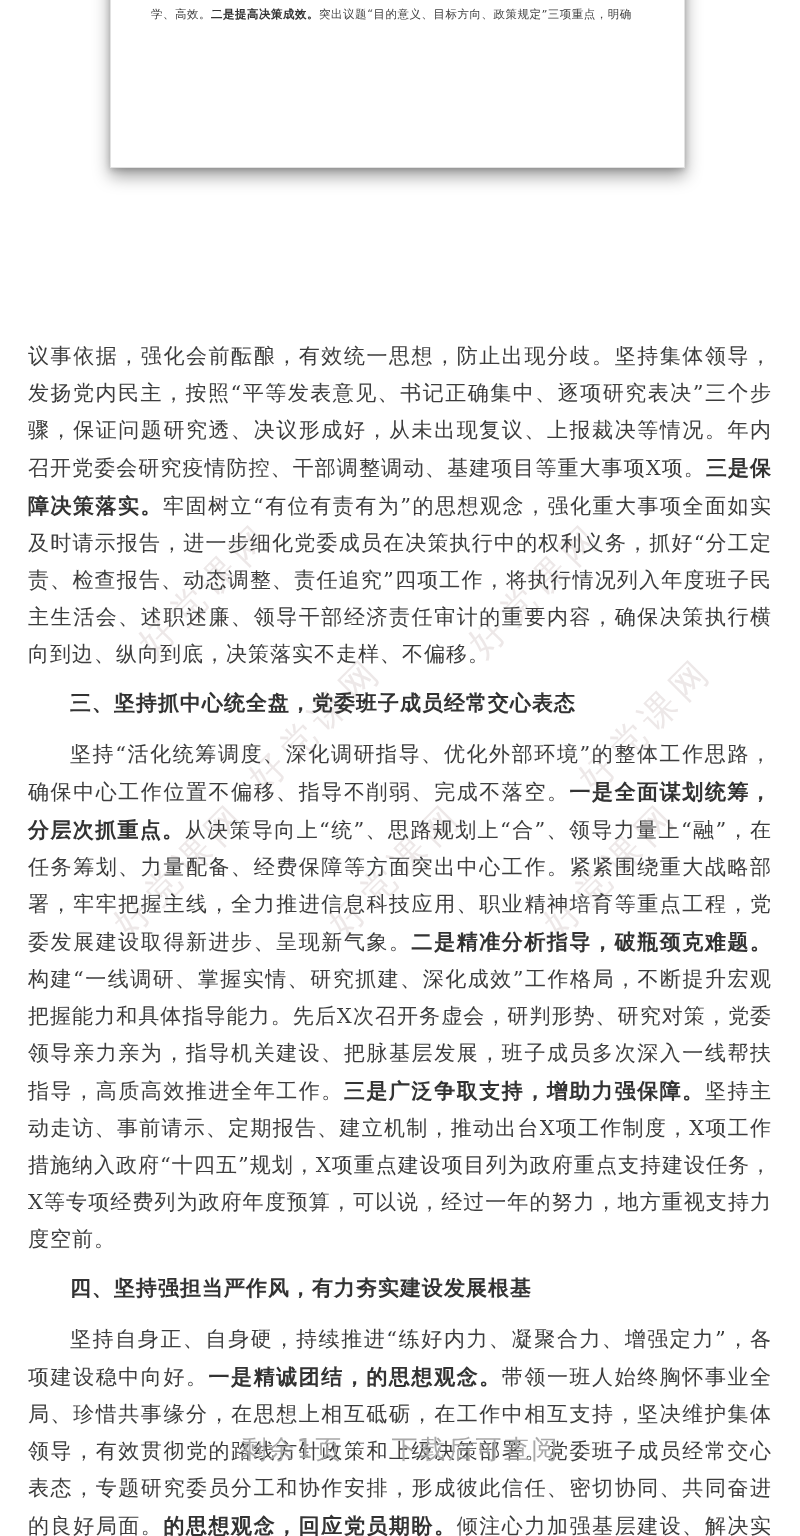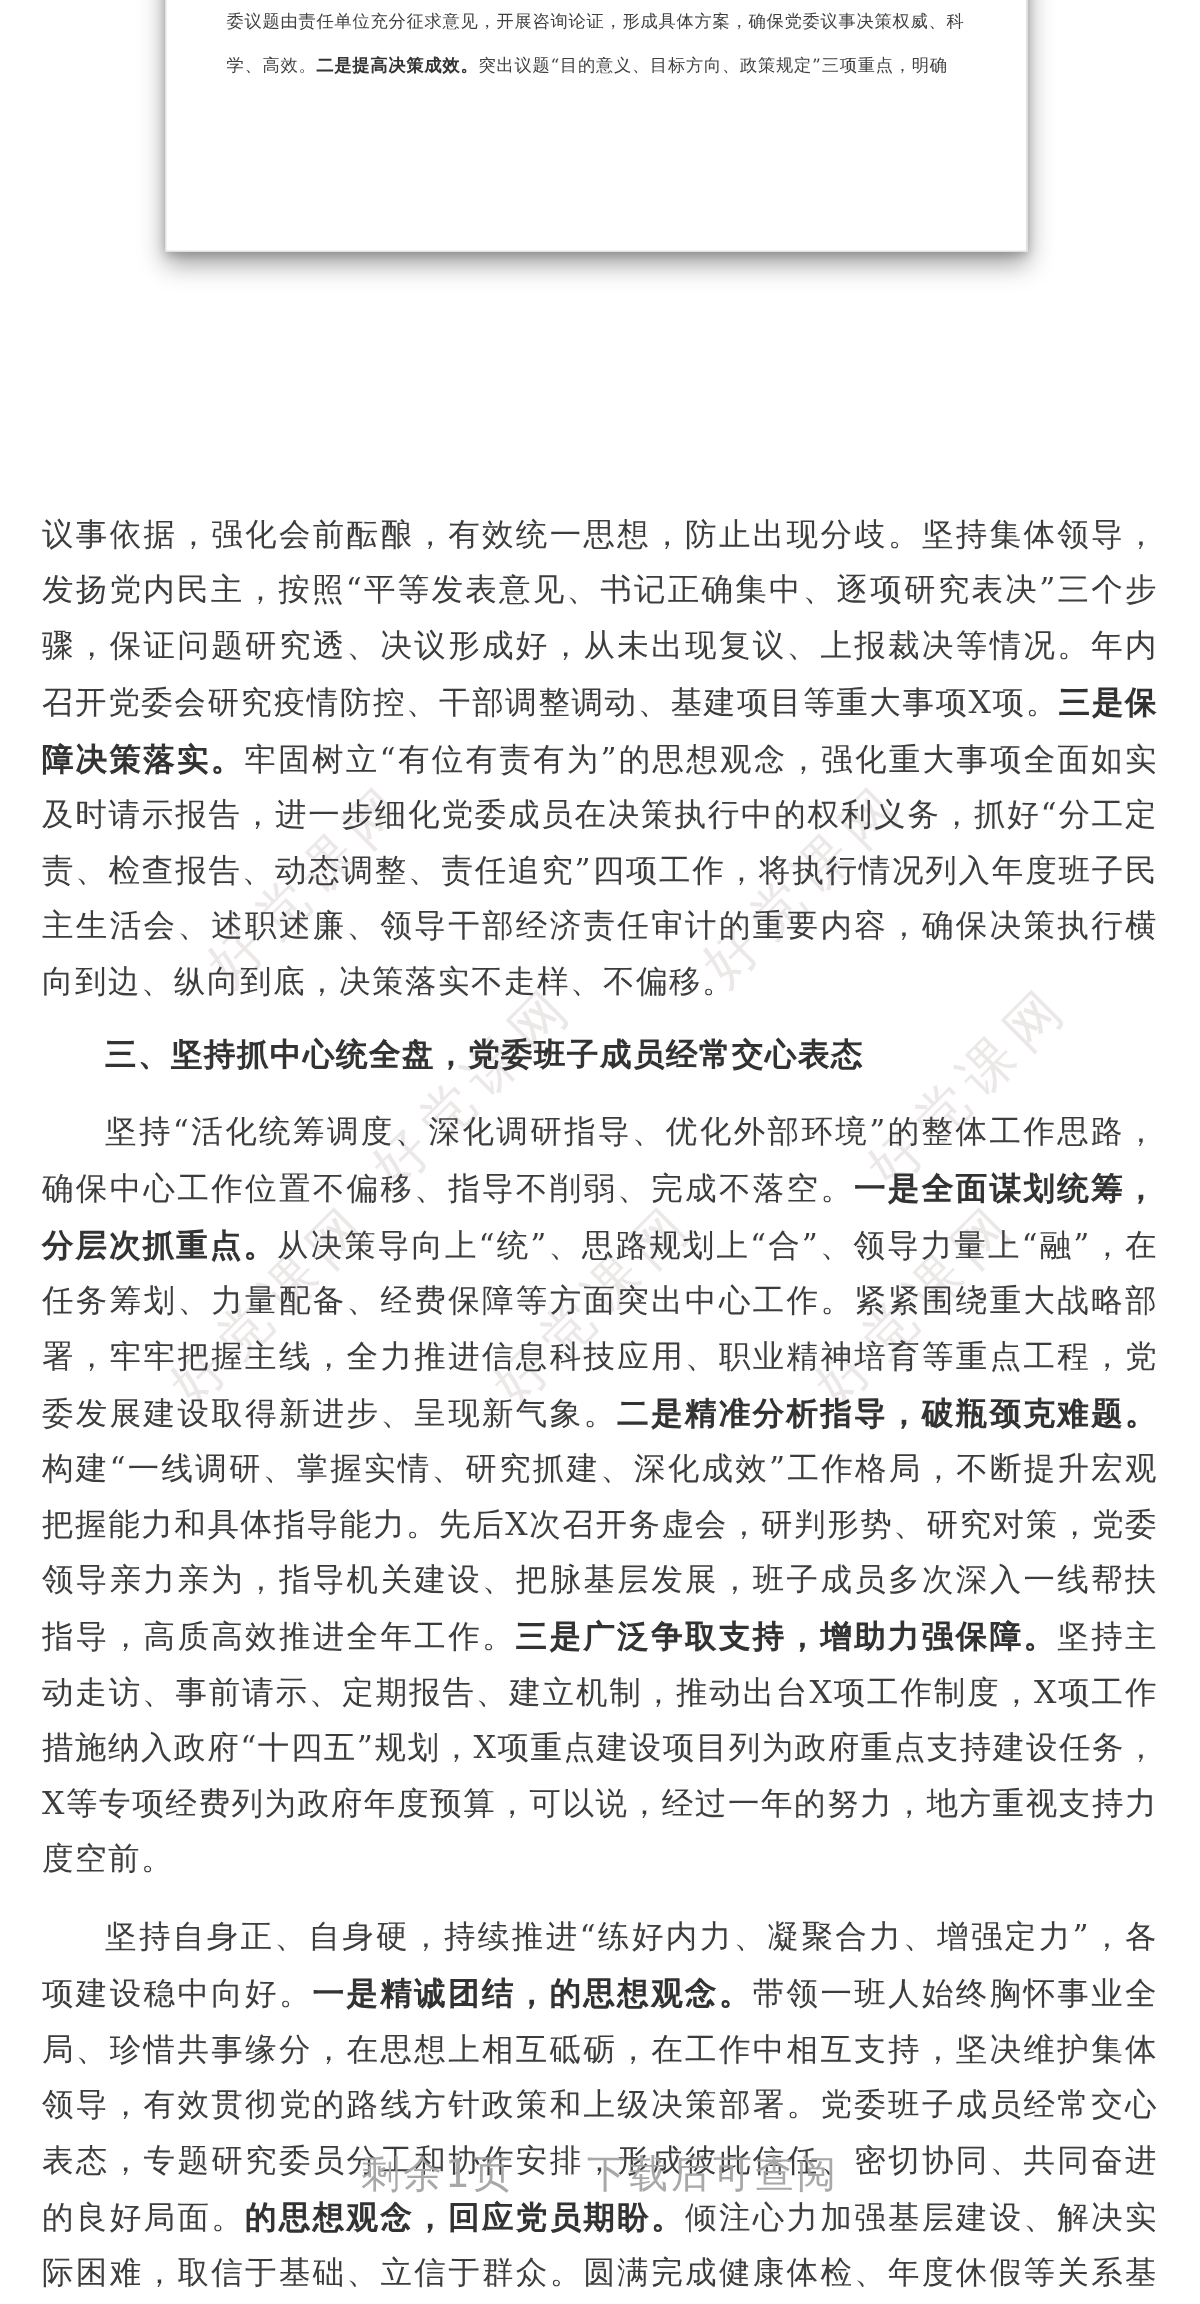--- a/index.html
+++ b/index.html
@@ -108,37 +108,37 @@
     letter-spacing: 2px;
   }
   .footer-notice .hint {
     margin-left: 38px;
   }
 </style>
 </head>
 <body>
 
 <div class="prev-page-card">
-  <p class="card-line"><span>委议题由责任单位充分征求意见，开展咨询论证，形成具体方案，确保党委议事决策权威、科</span></p>
   <p class="card-line"><span>学、高效。</span><span class="b">二是提高决策成效。</span><span>突出议题“目的意义、目标方向、政策规定”三项重点，明确</span></p>
 </div>
 
 <div class="watermark-layer">
   <span class="wm">好党课网</span>
   <span class="wm">好党课网</span>
   <span class="wm">好党课网</span>
   <span class="wm">好党课网</span>
   <span class="wm">好党课网</span>
   <span class="wm">好党课网</span>
   <span class="wm">好党课网</span>
 </div>
 
 <div class="doc-body">
   <p class="para"><span>议事依据，强化会前酝酿，有效统一思想，防止出现分歧。坚持集体领导，发扬党内民主，按照“平等发表意见、书记正确集中、逐项研究表决”三个步骤，保证问题研究透、决议形成好，从未出现复议、上报裁决等情况。年内召开党委会研究疫情防控、干部调整调动、基建项目等重大事项X项。</span><span class="b">三是保障决策落实。</span><span>牢固树立“有位有责有为”的思想观念，强化重大事项全面如实及时请示报告，进一步细化党委成员在决策执行中的权利义务，抓好“分工定责、检查报告、动态调整、责任追究”四项工作，将执行情况列入年度班子民主生活会、述职述廉、领导干部经济责任审计的重要内容，确保决策执行横向到边、纵向到底，决策落实不走样、不偏移。</span></p>
   <p class="para heading"><span class="b">三、坚持抓中心统全盘，党委班子成员经常交心表态</span></p>
   <p class="para indent"><span>坚持“活化统筹调度、深化调研指导、优化外部环境”的整体工作思路，确保中心工作位置不偏移、指导不削弱、完成不落空。</span><span class="b">一是全面谋划统筹，分层次抓重点。</span><span>从决策导向上“统”、思路规划上“合”、领导力量上“融”，在任务筹划、力量配备、经费保障等方面突出中心工作。紧紧围绕重大战略部署，牢牢把握主线，全力推进信息科技应用、职业精神培育等重点工程，党委发展建设取得新进步、呈现新气象。</span><span class="b">二是精准分析指导，破瓶颈克难题。</span><span>构建“一线调研、掌握实情、研究抓建、深化成效”工作格局，不断提升宏观把握能力和具体指导能力。先后X次召开务虚会，研判形势、研究对策，党委领导亲力亲为，指导机关建设、把脉基层发展，班子成员多次深入一线帮扶指导，高质高效推进全年工作。</span><span class="b">三是广泛争取支持，增助力强保障。</span><span>坚持主动走访、事前请示、定期报告、建立机制，推动出台X项工作制度，X项工作措施纳入政府“十四五”规划，X项重点建设项目列为政府重点支持建设任务，X等专项经费列为政府年度预算，可以说，经过一年的努力，地方重视支持力度空前。</span></p>
+  <p class="para heading"><span class="b">四、坚持强担当严作风，有力夯实建设发展根基</span></p>
   <p class="para indent"><span>坚持自身正、自身硬，持续推进“练好内力、凝聚合力、增强定力”，各项建设稳中向好。</span><span class="b">一是精诚团结，的思想观念。</span><span>带领一班人始终胸怀事业全局、珍惜共事缘分，在思想上相互砥砺，在工作中相互支持，坚决维护集体领导，有效贯彻党的路线方针政策和上级决策部署。党委班子成员经常交心表态，专题研究委员分工和协作安排，形成彼此信任、密切协同、共同奋进的良好局面。</span><span class="b">的思想观念，回应党员期盼。</span><span>倾注心力加强基层建设、解决实际困难，取信于基础、立信于群众。圆满完成健康体检、年度休假等关系基层党员切身利益的工作，走访</span></p>
 </div>
 
 <div class="footer-notice">
   <span class="remaining">剩余1页</span>
   <span class="hint">下载后可查阅</span>
 </div>
 
 </body></html>

